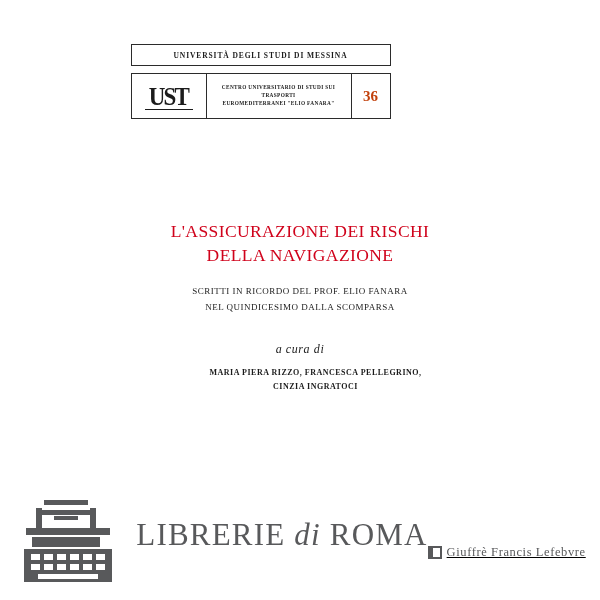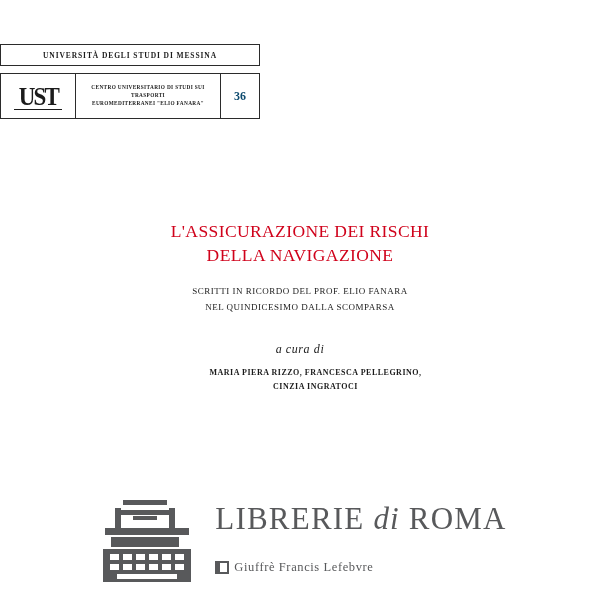--- a/index.html
+++ b/index.html
@@ -21,21 +21,21 @@
   }
 
   
   .header-zone {
     position: absolute;
     left: 0;
     top: 44px;
     width: 521px;
     display: flex;
     flex-direction: column;
-    align-items: flex-start;
+    align-items: center;
     border-radius: 22px;
   }
   .university-bar {
     width: 260px;
     box-sizing: border-box;
     border: 1.5px solid #2b2b2b;
     padding: 6px 4px 5px 4px;
     text-align: center;
     font-size: 7.5px;
     letter-spacing: 0.9px;
@@ -94,23 +94,23 @@
     color: #1b1b1b;
     text-transform: uppercase;
     line-height: 1.5;
   }
   .number-cell {
     width: 38px;
     border-left: 1.5px solid #2b2b2b;
     display: flex;
     align-items: center;
     justify-content: center;
-    font-size: 12px;
-    font-weight: bold;
-    color: #0c4a6e;
+    font-size: 15px;
+    font-weight: bold;
+    color: #c2410c;
   }
 
   
   .title-zone {
     position: absolute;
     left: 0;
     top: 220px;
     width: 600px;
     text-align: center;
   }
@@ -169,41 +169,42 @@
     gap: 14px;
   }
   .wm-icon {
     width: 108px;
     height: 86px;
     position: relative;
     flex: none;
   }
   .wm-text-group {
     display: flex;
-    flex-direction: column;
+    flex-direction: row;
     align-items: flex-start;
     padding-bottom: 4px;
   }
   .wm-title {
     font-size: 31px;
     letter-spacing: 1.2px;
     color: #58595b;
     font-family: "Liberation Serif", serif;
     line-height: 1;
     white-space: nowrap;
   }
   .wm-title .it {
     font-style: italic;
     font-weight: normal;
   }
   .wm-sub-row {
     margin-top: 26px;
     display: flex;
     align-items: center;
     gap: 5px;
+    text-decoration: underline;
   }
   .wm-sub-mark {
     width: 14px;
     height: 13px;
     border: 2px solid #58595b;
     border-left: 5px solid #58595b;
     box-sizing: border-box;
   }
   .wm-sub {
     font-size: 12.5px;

